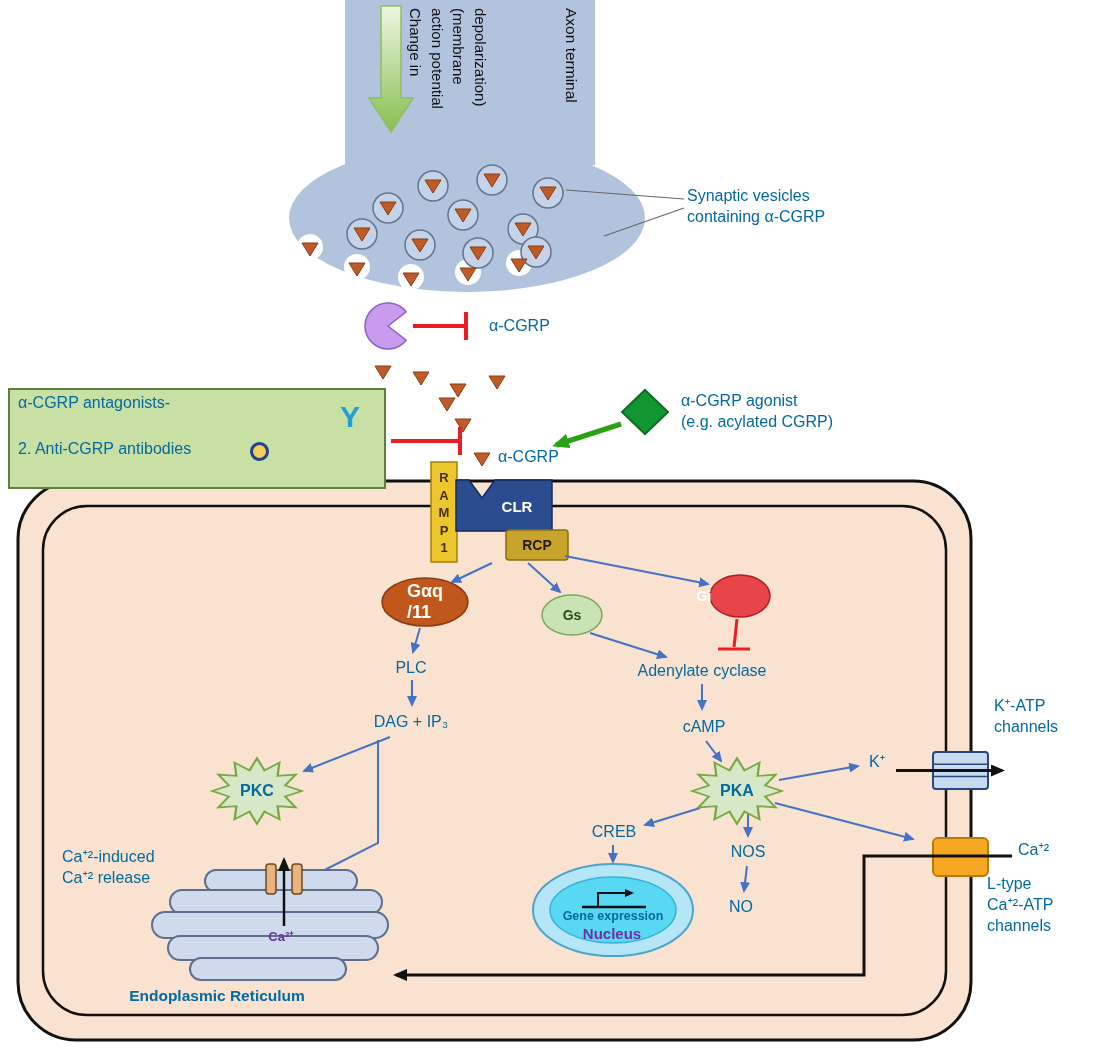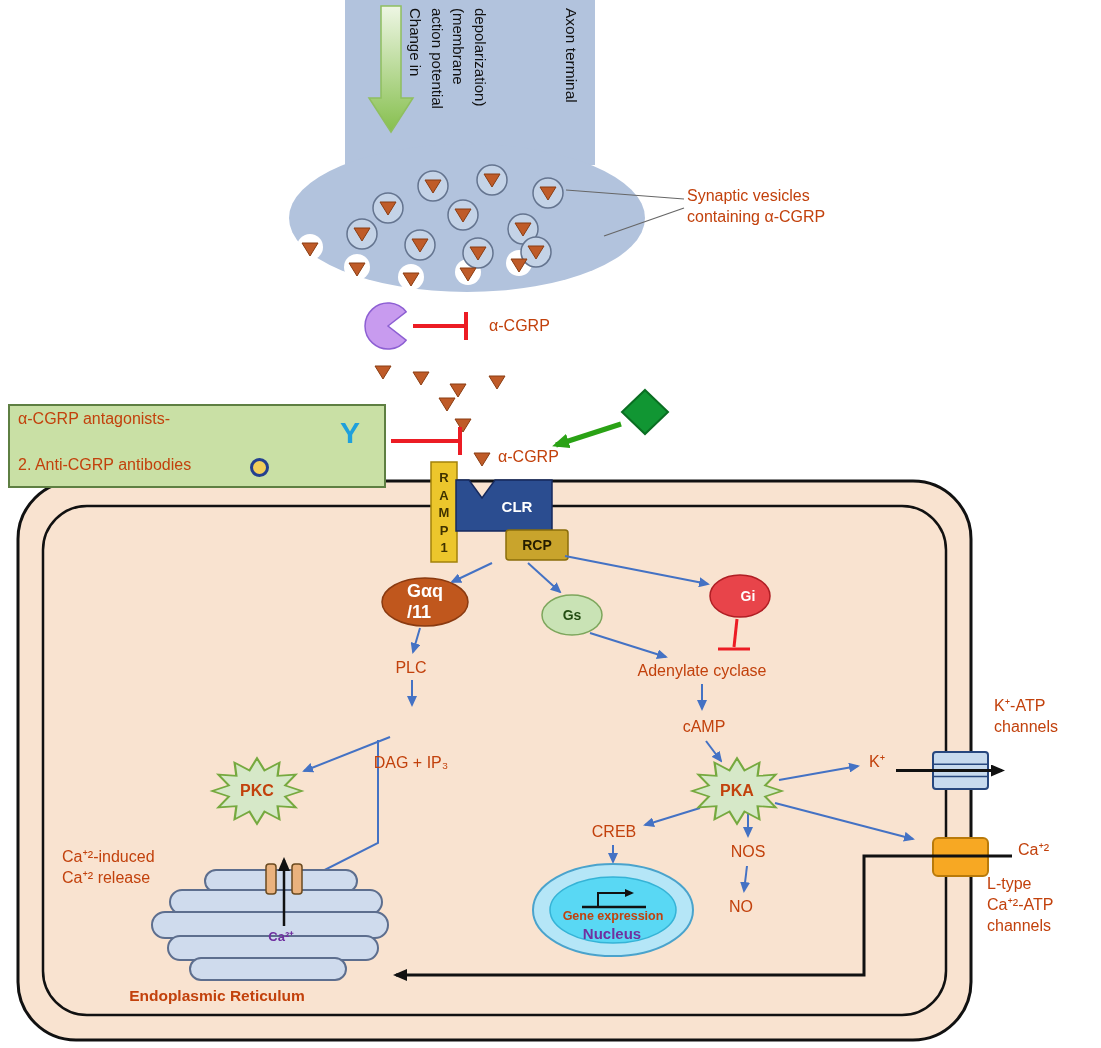--- a/index.html
+++ b/index.html
@@ -1,25 +1,25 @@
 <!DOCTYPE html>
 <html><head>
 <meta charset="utf-8">
 <style>
   html,body{margin:0;padding:0;background:#fff;}
   .stage{position:relative;width:1101px;height:1048px;background:#ffffff;overflow:hidden;
          font-family:"Liberation Sans", sans-serif;color:#111;}
   .stage svg{position:absolute;left:0;top:0;}
-  .lbl{position:absolute;white-space:pre-line;font-size:16px;line-height:1.3;color:#c2410c;}
+  .lbl{position:absolute;white-space:pre-line;font-size:16px;line-height:1.3;color:#0369a1;}
   .c{transform:translate(-50%,-50%);}
   .vlbl{position:absolute;writing-mode:vertical-lr;white-space:pre-line;font-size:15px;line-height:1.45;color:#111;}
   .b{font-weight:bold;}
   .w{color:#fff;}
   .purple{color:#7030a0;}
-  .box{position:absolute;left:8px;top:404px;width:378px;height:84px;box-sizing:border-box;
+  .box{position:absolute;left:8px;top:388px;width:378px;height:101px;box-sizing:border-box;
        background:#c9e0a5;border:2px solid #5e7f42;padding-left:8px;}
   .box .lbl{position:absolute;}
   .y-icon{position:absolute;left:330px;top:12px;font-size:30px;line-height:1;font-weight:bold;color:#1fa0dc;}
   .dot-icon{position:absolute;left:240px;top:52px;width:13px;height:13px;border-radius:50%;
             background:#f2cf5a;border:3px solid #24408f;}
   .ramp{width:26px;text-align:center;font-weight:bold;font-size:13px;line-height:1.35;color:#3f3200;}
 </style>
 </head>
 <body>
 
@@ -195,37 +195,39 @@
 
 <div class="lbl" style="left:489px;top:316px;">α-CGRP</div>
 
 <div class="box">
   <div class="lbl" style="left:8px;top:3px;">α-CGRP antagonists-</div>
   <div class="y-icon">Y</div>
   <div class="lbl" style="left:8px;top:49px;">2. Anti-CGRP antibodies</div>
   <div class="dot-icon"></div>
 </div>
 
+<div class="lbl" style="left:681px;top:391px;">α-CGRP agonist
+(e.g. acylated CGRP)</div>
 <div class="lbl" style="left:498px;top:447px;">α-CGRP</div>
 
 <div class="lbl ramp" style="left:431px;top:469px;">R
 A
 M
 P
 1</div>
 <div class="lbl c b w" style="left:517px;top:507px;font-size:15px;">CLR</div>
 <div class="lbl c b" style="left:537px;top:545px;font-size:14px;color:#241c00;">RCP</div>
 
 <div class="lbl c b w" style="left:425px;top:602px;font-size:18px;line-height:1.15;">Gαq
 /11</div>
 <div class="lbl c b" style="left:572px;top:615px;font-size:14px;color:#234d12;">Gs</div>
-<div class="lbl c b w" style="left:748px;top:596px;font-size:14px;">Gi</div>
+<div class="lbl c b w" style="left:704px;top:596px;font-size:14px;">Gi</div>
 
 <div class="lbl c" style="left:411px;top:668px;">PLC</div>
-<div class="lbl c" style="left:411px;top:722px;margin-top:41px;">DAG + IP₃</div>
+<div class="lbl c" style="left:411px;top:722px;">DAG + IP₃</div>
 <div class="lbl c b" style="left:257px;top:791px;">PKC</div>
 <div class="lbl c" style="left:702px;top:671px;">Adenylate cyclase</div>
 <div class="lbl c" style="left:704px;top:727px;">cAMP</div>
 <div class="lbl c b" style="left:737px;top:791px;">PKA</div>
 <div class="lbl c" style="left:614px;top:832px;">CREB</div>
 <div class="lbl c" style="left:748px;top:852px;">NOS</div>
 <div class="lbl c" style="left:741px;top:907px;">NO</div>
 
 <div class="lbl c b" style="left:613px;top:916px;font-size:12.5px;">Gene expression</div>
 <div class="lbl c b purple" style="left:612px;top:934px;font-size:15px;">Nucleus</div>

